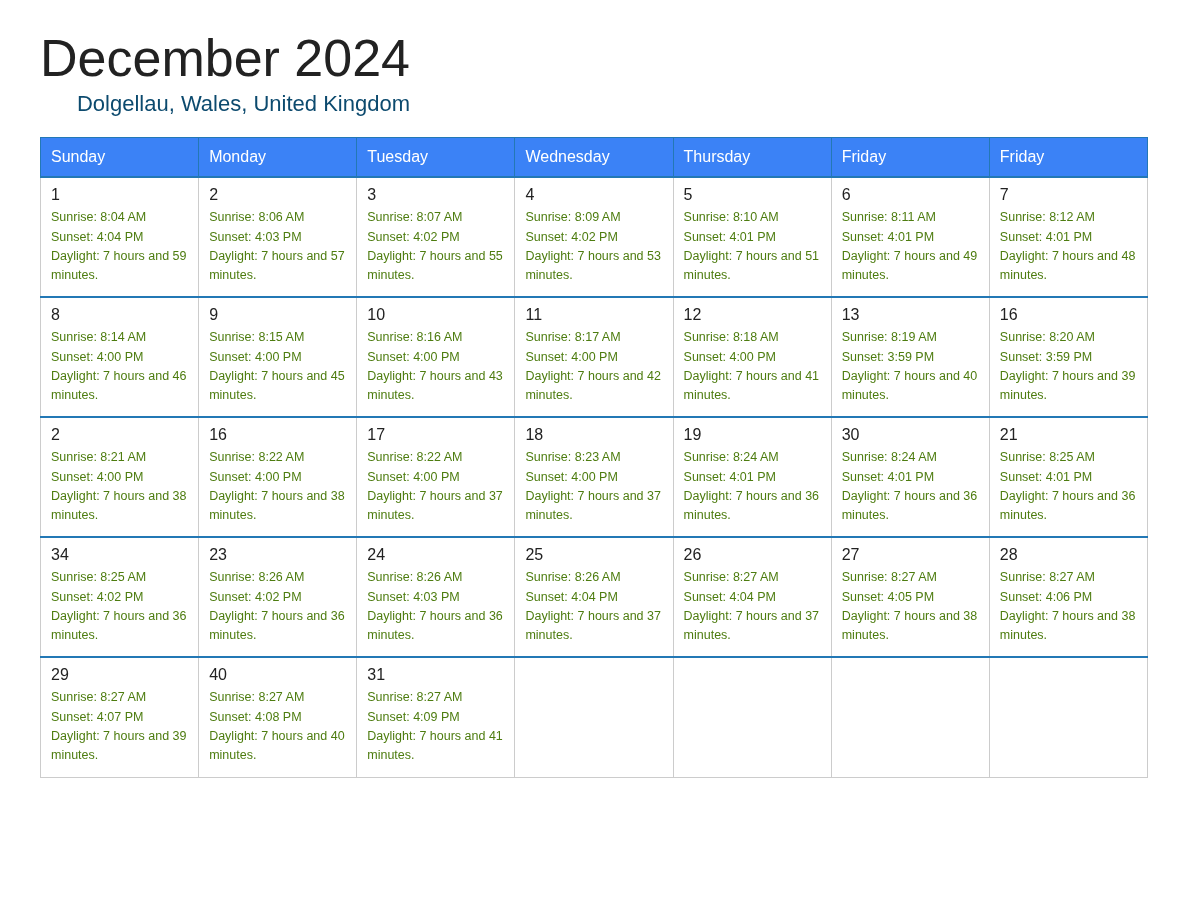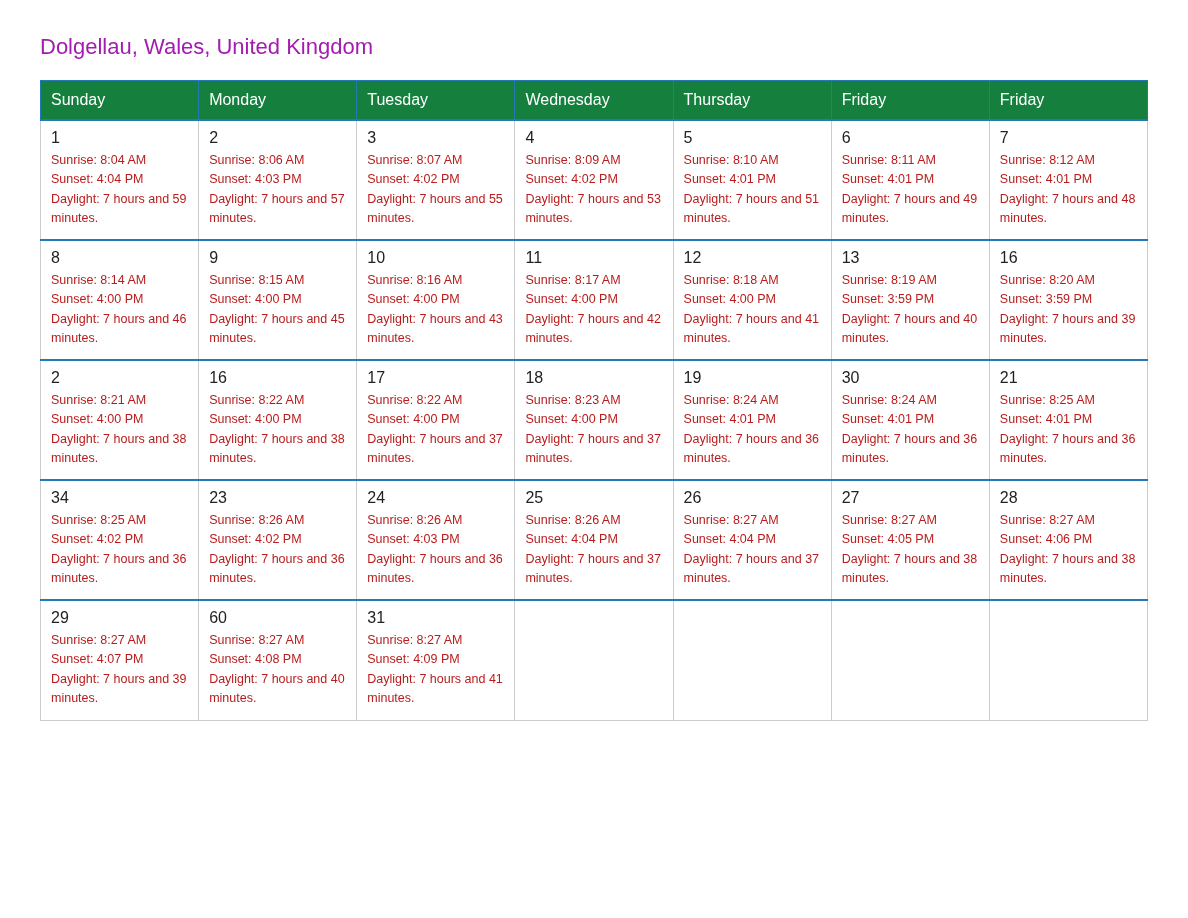--- a/index.html
+++ b/index.html
@@ -50,30 +50,30 @@
       text-align: right;
     }
     .month-title {
       font-size: 52px;
       font-weight: normal;
       color: #222;
       line-height: 1.1;
     }
     .location-title {
       font-size: 22px;
-      color: #a21caf;
+      color: #0c4a6e;
       margin-top: 4px;
     }
     .calendar-table {
       width: 100%;
       border-collapse: collapse;
       table-layout: fixed;
     }
     .calendar-table th {
-      background-color: #15803d;
+      background-color: #3b82f6;
       color: #fff;
       font-size: 16px;
       font-weight: normal;
       padding: 10px 10px;
       text-align: left;
       border: 1px solid #2378b5;
     }
     .calendar-table td {
       vertical-align: top;
       border: 1px solid #ccc;
@@ -90,32 +90,33 @@
     }
     .day-number {
       font-size: 16px;
       font-weight: normal;
       color: #222;
       display: block;
       margin-bottom: 4px;
     }
     .day-info {
       font-size: 12.5px;
-      color: #b91c1c;
+      color: #4d7c0f;
       line-height: 1.55;
     }
     .week-row td {
       border-top: 2px solid #2378b5;
     }
   </style>
 </head>
 <body>
 
 <div class="header-area">
   <div class="title-area">
+    <div class="month-title">December 2024</div>
     <div class="location-title">Dolgellau, Wales, United Kingdom</div>
   </div>
 </div>
 
 <table class="calendar-table">
   <thead>
     <tr>
     <th>Sunday</th>
         <th>Monday</th>
         <th>Tuesday</th>
@@ -245,21 +246,21 @@
           <span class="day-number">28</span>
           <div class="day-info">Sunrise: 8:27 AM<br>Sunset: 4:06 PM<br>Daylight: 7 hours and 38 minutes.</div>
         </td>
       </tr>
       <tr class="week-row">
         <td>
           <span class="day-number">29</span>
           <div class="day-info">Sunrise: 8:27 AM<br>Sunset: 4:07 PM<br>Daylight: 7 hours and 39 minutes.</div>
         </td>
         <td>
-          <span class="day-number">60</span>
+          <span class="day-number">40</span>
           <div class="day-info">Sunrise: 8:27 AM<br>Sunset: 4:08 PM<br>Daylight: 7 hours and 40 minutes.</div>
         </td>
         <td>
           <span class="day-number">31</span>
           <div class="day-info">Sunrise: 8:27 AM<br>Sunset: 4:09 PM<br>Daylight: 7 hours and 41 minutes.</div>
         </td>
         <td class="empty"></td>
         <td class="empty"></td>
         <td class="empty"></td>
         <td class="empty"></td>

